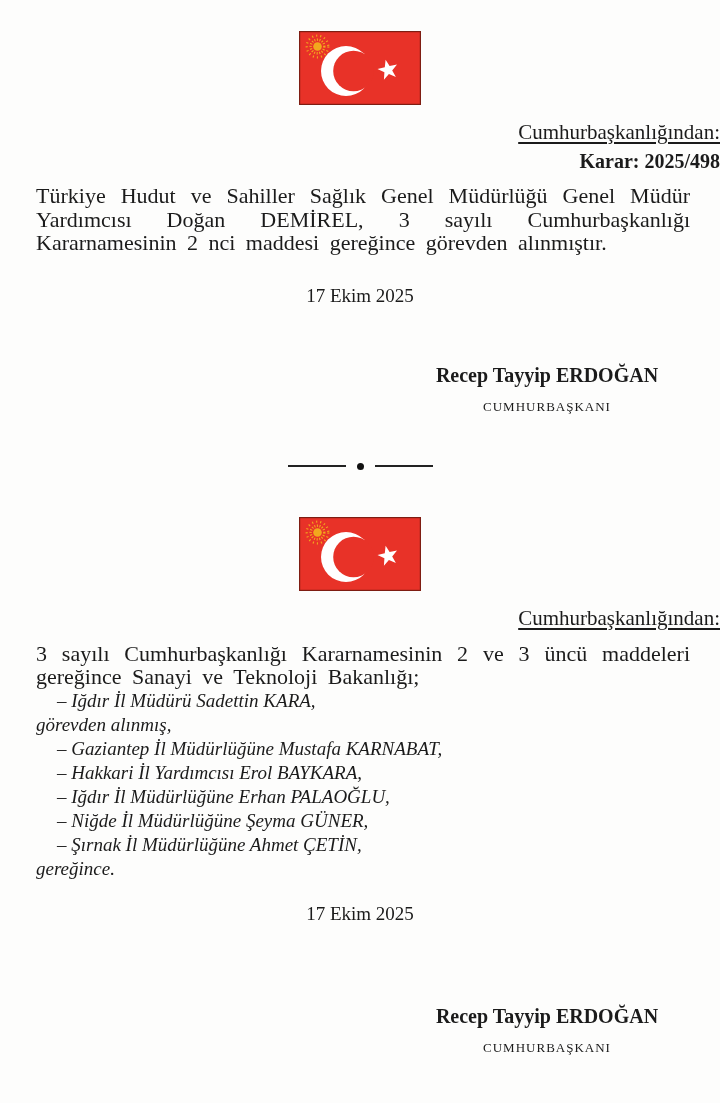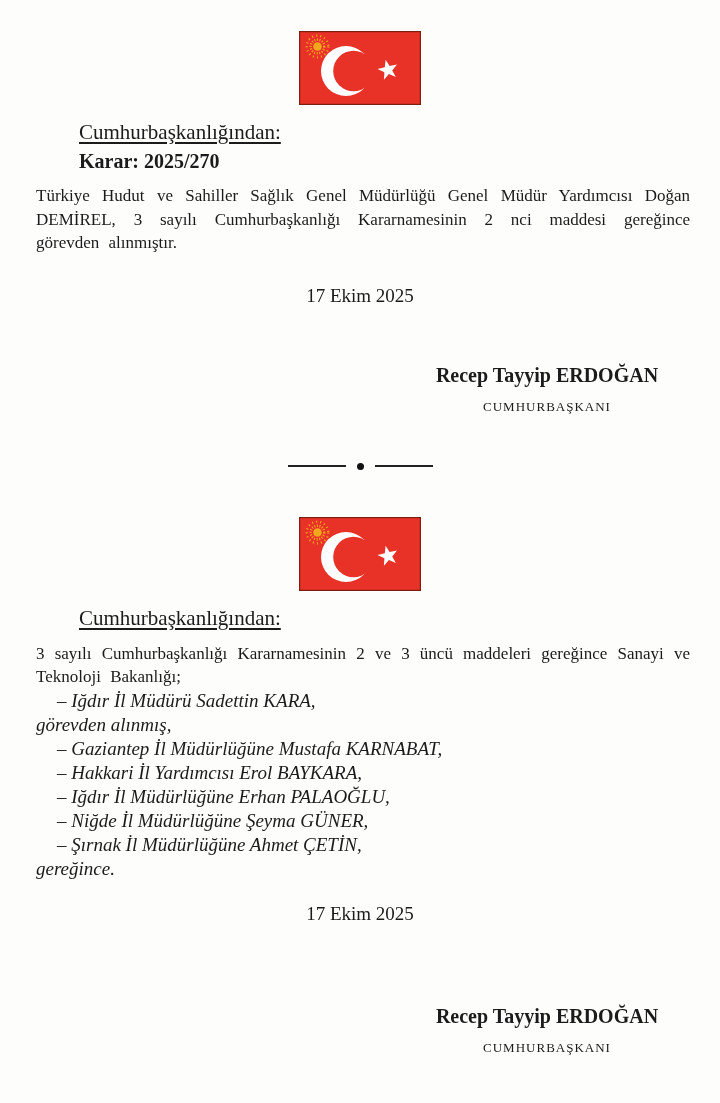--- a/index.html
+++ b/index.html
@@ -10,32 +10,32 @@
     color: #1b1b1b;
     overflow: hidden;
   }
   .page { position: relative; width: 720px; height: 1103px; }
 
   .flag-wrap { display: flex; justify-content: center; }
   .flag { width: 122px; height: 74px; display: block; }
   .flag-1 { margin-top: 31px; }
   .flag-2 { margin-top: 47px; }
 
-  .heading-block { margin: 15px 0 0 79px; }
+  .heading-block { margin: 15px 0 0 79px; text-align: right; }
   .org-heading {
     font-size: 21px; line-height: 1.2;
     text-decoration: underline;
     text-underline-offset: 3px;
     text-decoration-thickness: 1.5px;
   }
   .karar { font-size: 20px; font-weight: bold; margin-top: 5px; }
 
   .body-text {
     margin: 11px 30px 0 36px;
-    font-size: 17px; line-height: 23.5px;
+    font-size: 22px; line-height: 23.5px;
     text-align: justify; text-align-last: left;
     word-spacing: 5px;
   }
   .lines-block { margin: 0 34px 0 36px; font-size: 19px; line-height: 24px; font-style: italic; }
   .line.indent { padding-left: 21px; }
 
   .date-line { text-align: center; font-size: 19px; }
   .date-1 { margin-top: 30px; }
   .date-2 { margin-top: 22px; }
 
@@ -66,21 +66,21 @@
         <circle cx="54.5" cy="40" r="20.3" fill="#e83228"></circle>
         <polygon points="78.5,38.1 85.8,36.2 86.6,28.8 90.6,35.1 98,33.6 93.2,39.4 96.9,45.9 89.9,43.1 84.9,48.7 85.4,41.2" fill="#ffffff"></polygon>
         <circle cx="18.5" cy="15.5" r="4.3" fill="#f2a81d"></circle>
         <circle cx="18.5" cy="15.5" r="6.8" fill="none" stroke-width="2.4" stroke-dasharray="1.1 1.5" stroke="#f2a81d"></circle>
         <circle cx="18.5" cy="15.5" r="10.8" fill="none" stroke-width="2.2" stroke-dasharray="1.1 3" stroke="#f2a81d"></circle>
       </svg>
     </div>
 
     <div class="heading-block">
       <div class="org-heading">Cumhurbaşkanlığından:</div>
-      <div class="karar">Karar: 2025/270</div>
+      <div class="karar">Karar: 2025/498</div>
     </div>
 
     <p class="body-text">Türkiye Hudut ve Sahiller Sağlık Genel Müdürlüğü Genel Müdür Yardımcısı Doğan DEMİREL, 3 sayılı Cumhurbaşkanlığı Kararnamesinin 2 nci maddesi gereğince görevden alınmıştır.</p>
 
     <div class="date-line date-1">17 Ekim 2025</div>
 
     <div class="sig-block sig-1">
       <div class="sig-name">Recep Tayyip ERDOĞAN</div>
       <div class="sig-title">CUMHURBAŞKANI</div>
     </div>

